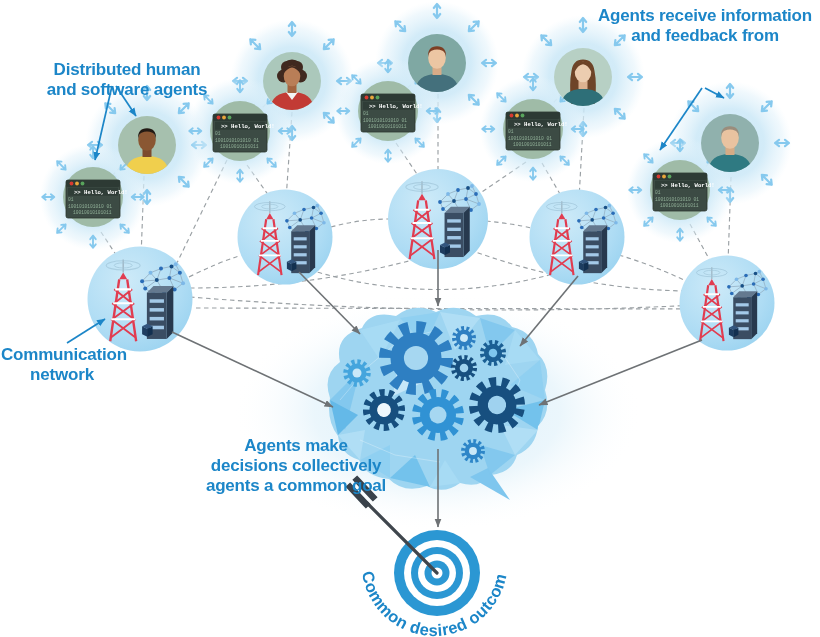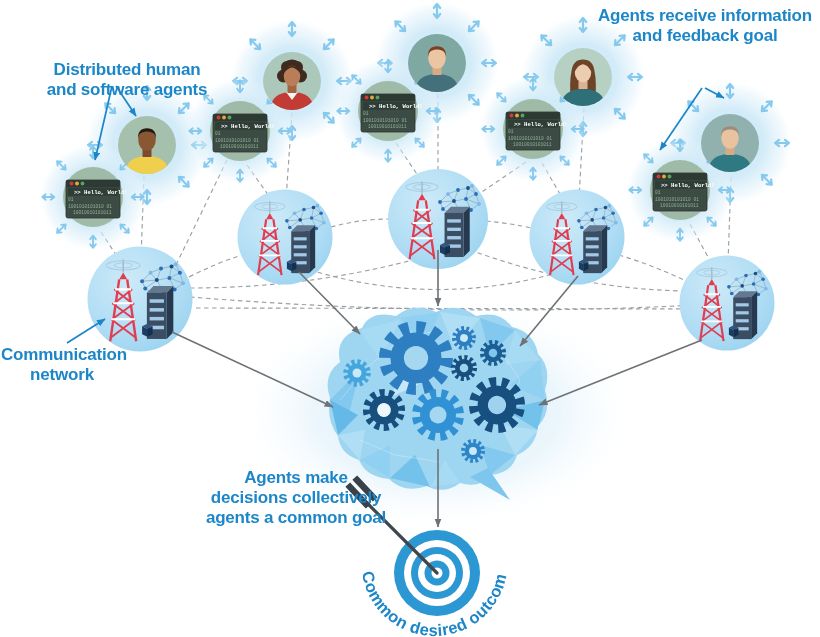--- a/index.html
+++ b/index.html
@@ -341,27 +341,27 @@
   </g>
 </svg>
 
 <div class="lbl" style="left:27px;top:36px;width:200px;margin-top:24px;">
   <div>Distributed human</div>
   <div>and software agents</div>
 </div>
 
 <div class="lbl" style="left:595px;top:6px;width:220px;">
   <div>Agents receive information</div>
-  <div>and feedback goal</div>
+  <div>and feedback from</div>
 </div>
 
 <div class="lbl" style="left:1px;top:345px;width:122px;">
   <div>Communication</div>
   <div>network</div>
 </div>
 
-<div class="lbl" style="left:196px;top:436px;width:200px;margin-top:32px;">
+<div class="lbl" style="left:196px;top:436px;width:200px;">
   <div>Agents make</div>
   <div>decisions collectively</div>
   <div>agents a common goal</div>
 </div>
 
 </div>
 
 </body></html>

